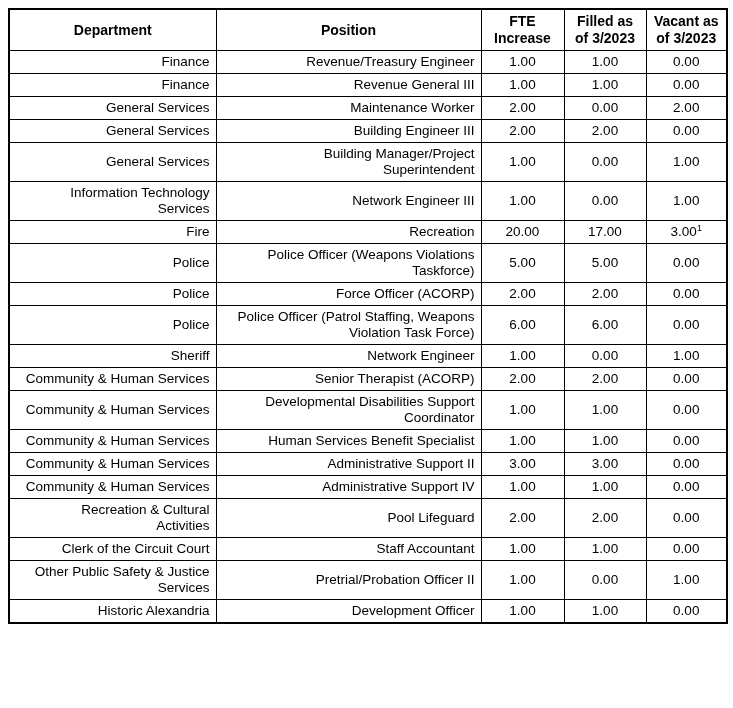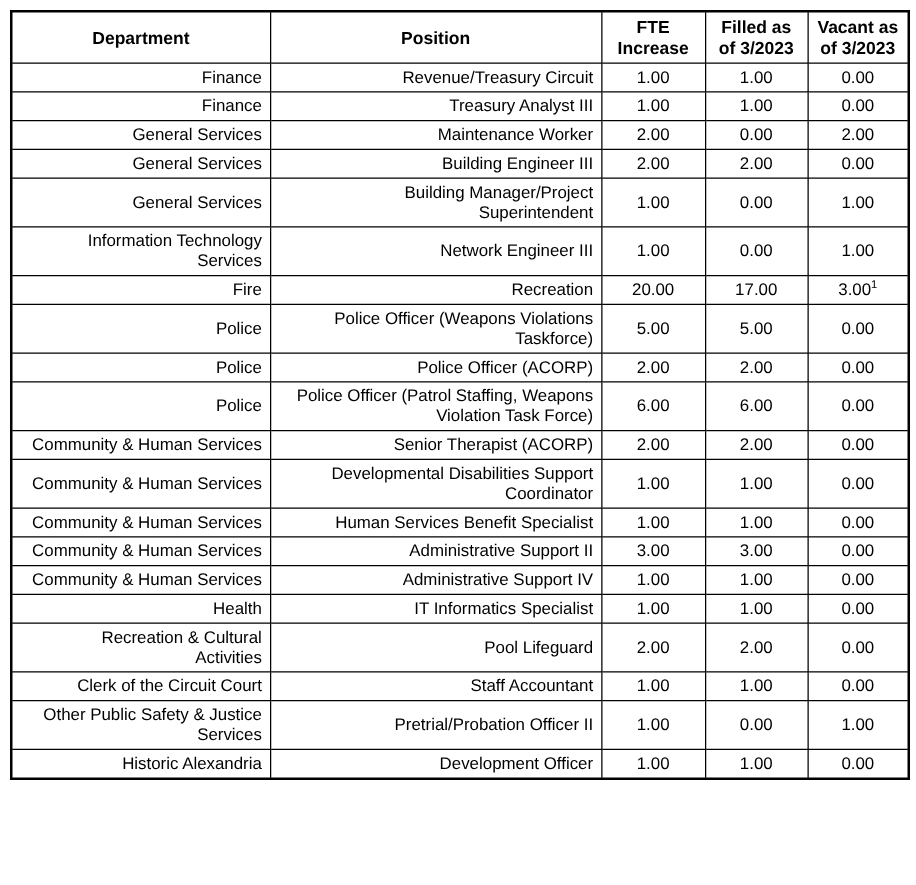--- a/index.html
+++ b/index.html
@@ -74,28 +74,28 @@
 Increase</th>
         <th>Filled as
 of 3/2023</th>
         <th>Vacant as
 of 3/2023</th>
       </tr>
     </thead>
     <tbody>
         <tr>
           <td class="c-text">Finance</td>
-          <td class="c-text">Revenue/Treasury Circuit</td>
+          <td class="c-text">Revenue/Treasury Engineer</td>
           <td class="c-num">1.00</td>
           <td class="c-num">1.00</td>
           <td class="c-num">0.00</td>
         </tr>
         <tr>
           <td class="c-text">Finance</td>
-          <td class="c-text">Treasury Analyst III</td>
+          <td class="c-text">Revenue General III</td>
           <td class="c-num">1.00</td>
           <td class="c-num">1.00</td>
           <td class="c-num">0.00</td>
         </tr>
         <tr>
           <td class="c-text">General Services</td>
           <td class="c-text">Maintenance Worker</td>
           <td class="c-num">2.00</td>
           <td class="c-num">0.00</td>
           <td class="c-num">2.00</td>
@@ -133,34 +133,41 @@
         <tr>
           <td class="c-text">Police</td>
           <td class="c-text">Police Officer (Weapons Violations
 Taskforce)</td>
           <td class="c-num">5.00</td>
           <td class="c-num">5.00</td>
           <td class="c-num">0.00</td>
         </tr>
         <tr>
           <td class="c-text">Police</td>
-          <td class="c-text">Police Officer (ACORP)</td>
+          <td class="c-text">Force Officer (ACORP)</td>
           <td class="c-num">2.00</td>
           <td class="c-num">2.00</td>
           <td class="c-num">0.00</td>
         </tr>
         <tr>
           <td class="c-text">Police</td>
           <td class="c-text">Police Officer (Patrol Staffing, Weapons
 Violation Task Force)</td>
           <td class="c-num">6.00</td>
           <td class="c-num">6.00</td>
           <td class="c-num">0.00</td>
         </tr>
         <tr>
+          <td class="c-text">Sheriff</td>
+          <td class="c-text">Network Engineer</td>
+          <td class="c-num">1.00</td>
+          <td class="c-num">0.00</td>
+          <td class="c-num">1.00</td>
+        </tr>
+        <tr>
           <td class="c-text">Community &amp; Human Services</td>
           <td class="c-text">Senior Therapist (ACORP)</td>
           <td class="c-num">2.00</td>
           <td class="c-num">2.00</td>
           <td class="c-num">0.00</td>
         </tr>
         <tr>
           <td class="c-text">Community &amp; Human Services</td>
           <td class="c-text">Developmental Disabilities Support
 Coordinator</td>
@@ -178,27 +185,20 @@
         <tr>
           <td class="c-text">Community &amp; Human Services</td>
           <td class="c-text">Administrative Support II</td>
           <td class="c-num">3.00</td>
           <td class="c-num">3.00</td>
           <td class="c-num">0.00</td>
         </tr>
         <tr>
           <td class="c-text">Community &amp; Human Services</td>
           <td class="c-text">Administrative Support IV</td>
-          <td class="c-num">1.00</td>
-          <td class="c-num">1.00</td>
-          <td class="c-num">0.00</td>
-        </tr>
-        <tr>
-          <td class="c-text">Health</td>
-          <td class="c-text">IT Informatics Specialist</td>
           <td class="c-num">1.00</td>
           <td class="c-num">1.00</td>
           <td class="c-num">0.00</td>
         </tr>
         <tr>
           <td class="c-text">Recreation &amp; Cultural
 Activities</td>
           <td class="c-text">Pool Lifeguard</td>
           <td class="c-num">2.00</td>
           <td class="c-num">2.00</td>

